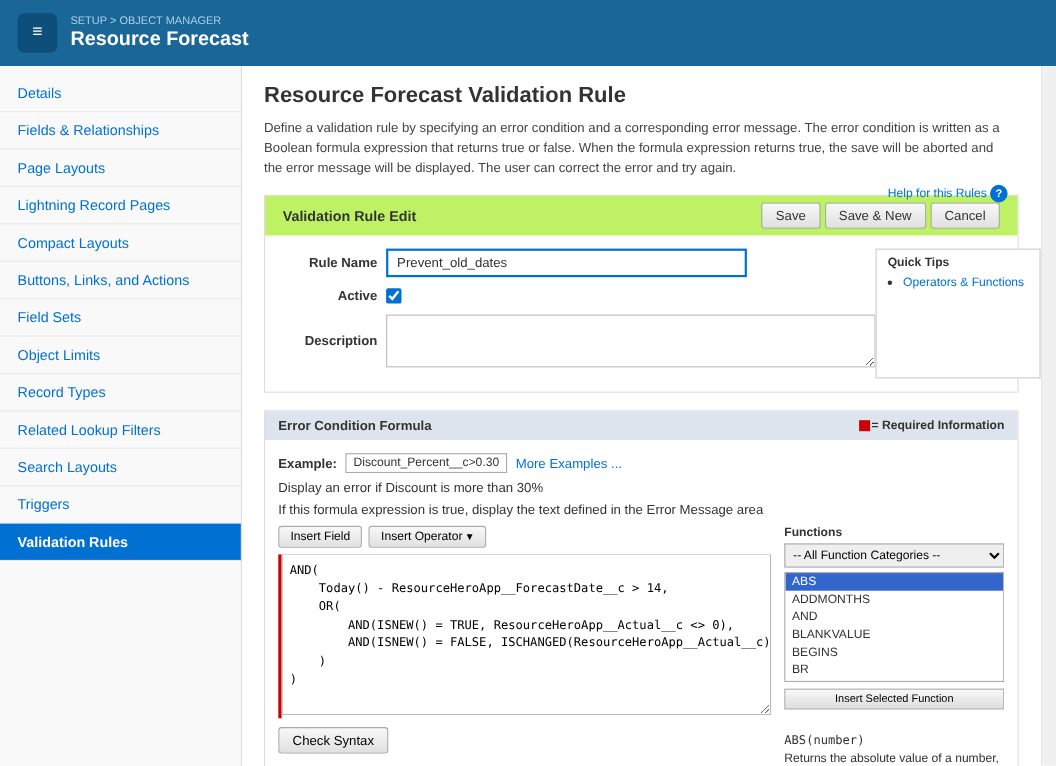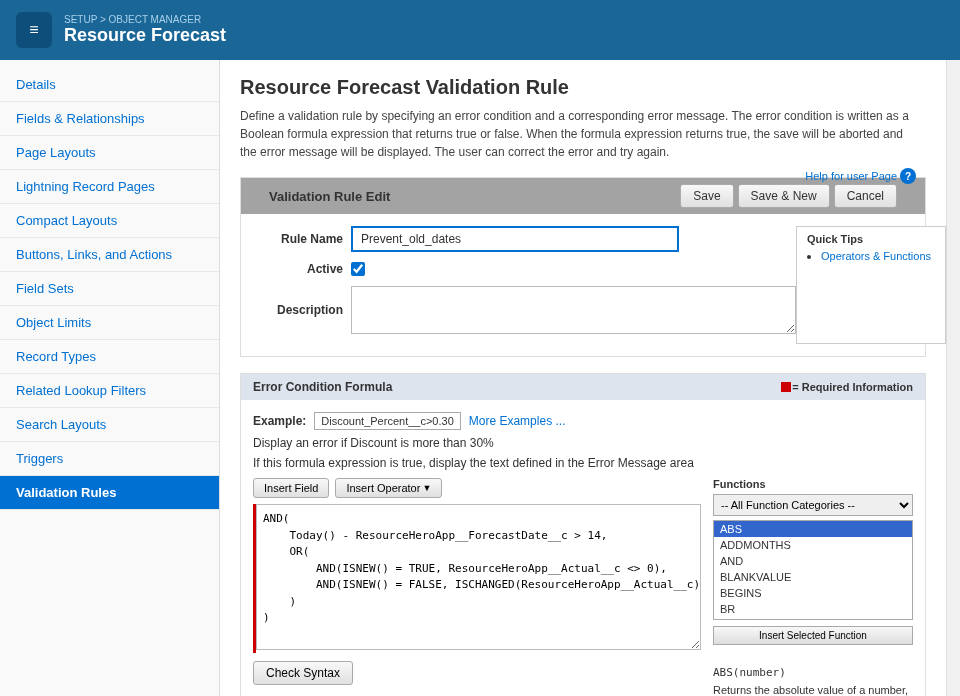--- a/index.html
+++ b/index.html
@@ -163,22 +163,22 @@
       padding: 6px 10px;
       margin-left: auto;
       min-width: 150px;
       background: white;
     }
     .quick-tips-title { font-weight: bold; font-size: 11px; margin-bottom: 4px; }
     .quick-tips a { color: #0070d2; font-size: 11px; text-decoration: none; }
 
     
     .rule-edit-header {
-      background: #a3a3a3;
-      padding: 6px 28px;
+      background: #bef264;
+      padding: 6px 16px;
       font-weight: bold;
       font-size: 13px;
       display: flex;
       align-items: center;
       justify-content: space-between;
     }
 
     
     .error-condition-header {
       background: #dde4ee;
@@ -333,21 +333,21 @@
     <div class="sidebar-item">Related Lookup Filters</div>
     <div class="sidebar-item">Search Layouts</div>
     <div class="sidebar-item">Triggers</div>
     <div class="sidebar-item active">Validation Rules</div>
   </div>
 
   <div class="main-content">
     <div class="content-inner content-wrapper">
 
       <a href="#" class="help-link">
-        <span>Help for user Page</span>
+        <span>Help for this Rules</span>
         <span class="help-icon">?</span>
       </a>
 
       <div class="page-heading">Resource Forecast Validation Rule</div>
       <div class="page-description">Define a validation rule by specifying an error condition and a corresponding error message. The error condition is written as a Boolean formula expression that returns true or false. When the formula expression returns true, the save will be aborted and the error message will be displayed. The user can correct the error and try again.</div>
 
       <div class="section-box">
         <div class="rule-edit-header">
           <span>Validation Rule Edit</span>
           <div class="btn-group">

